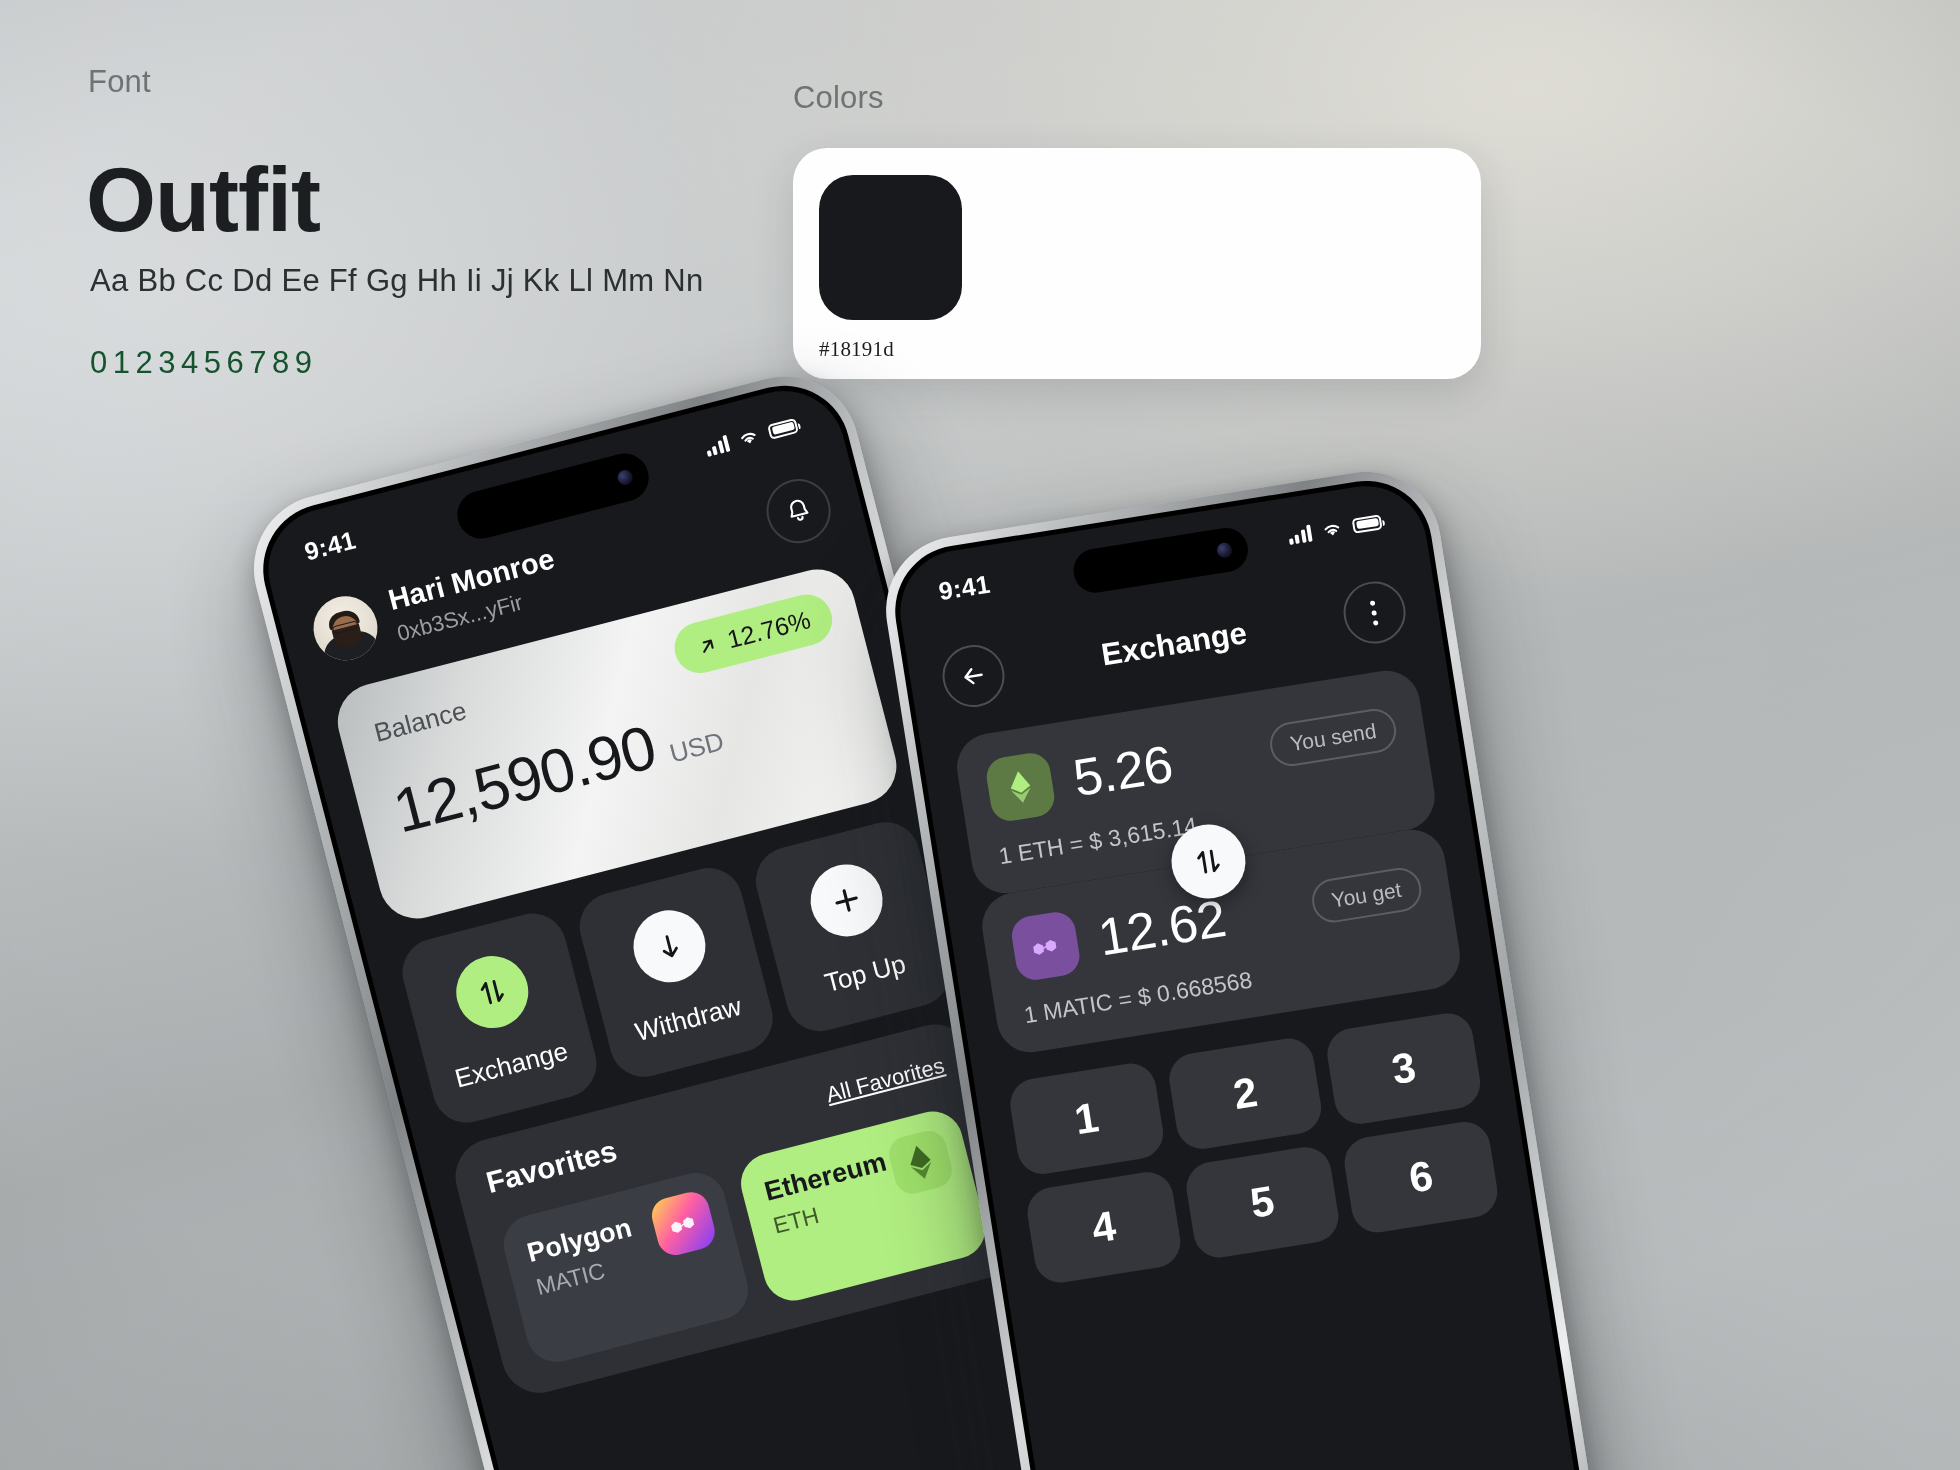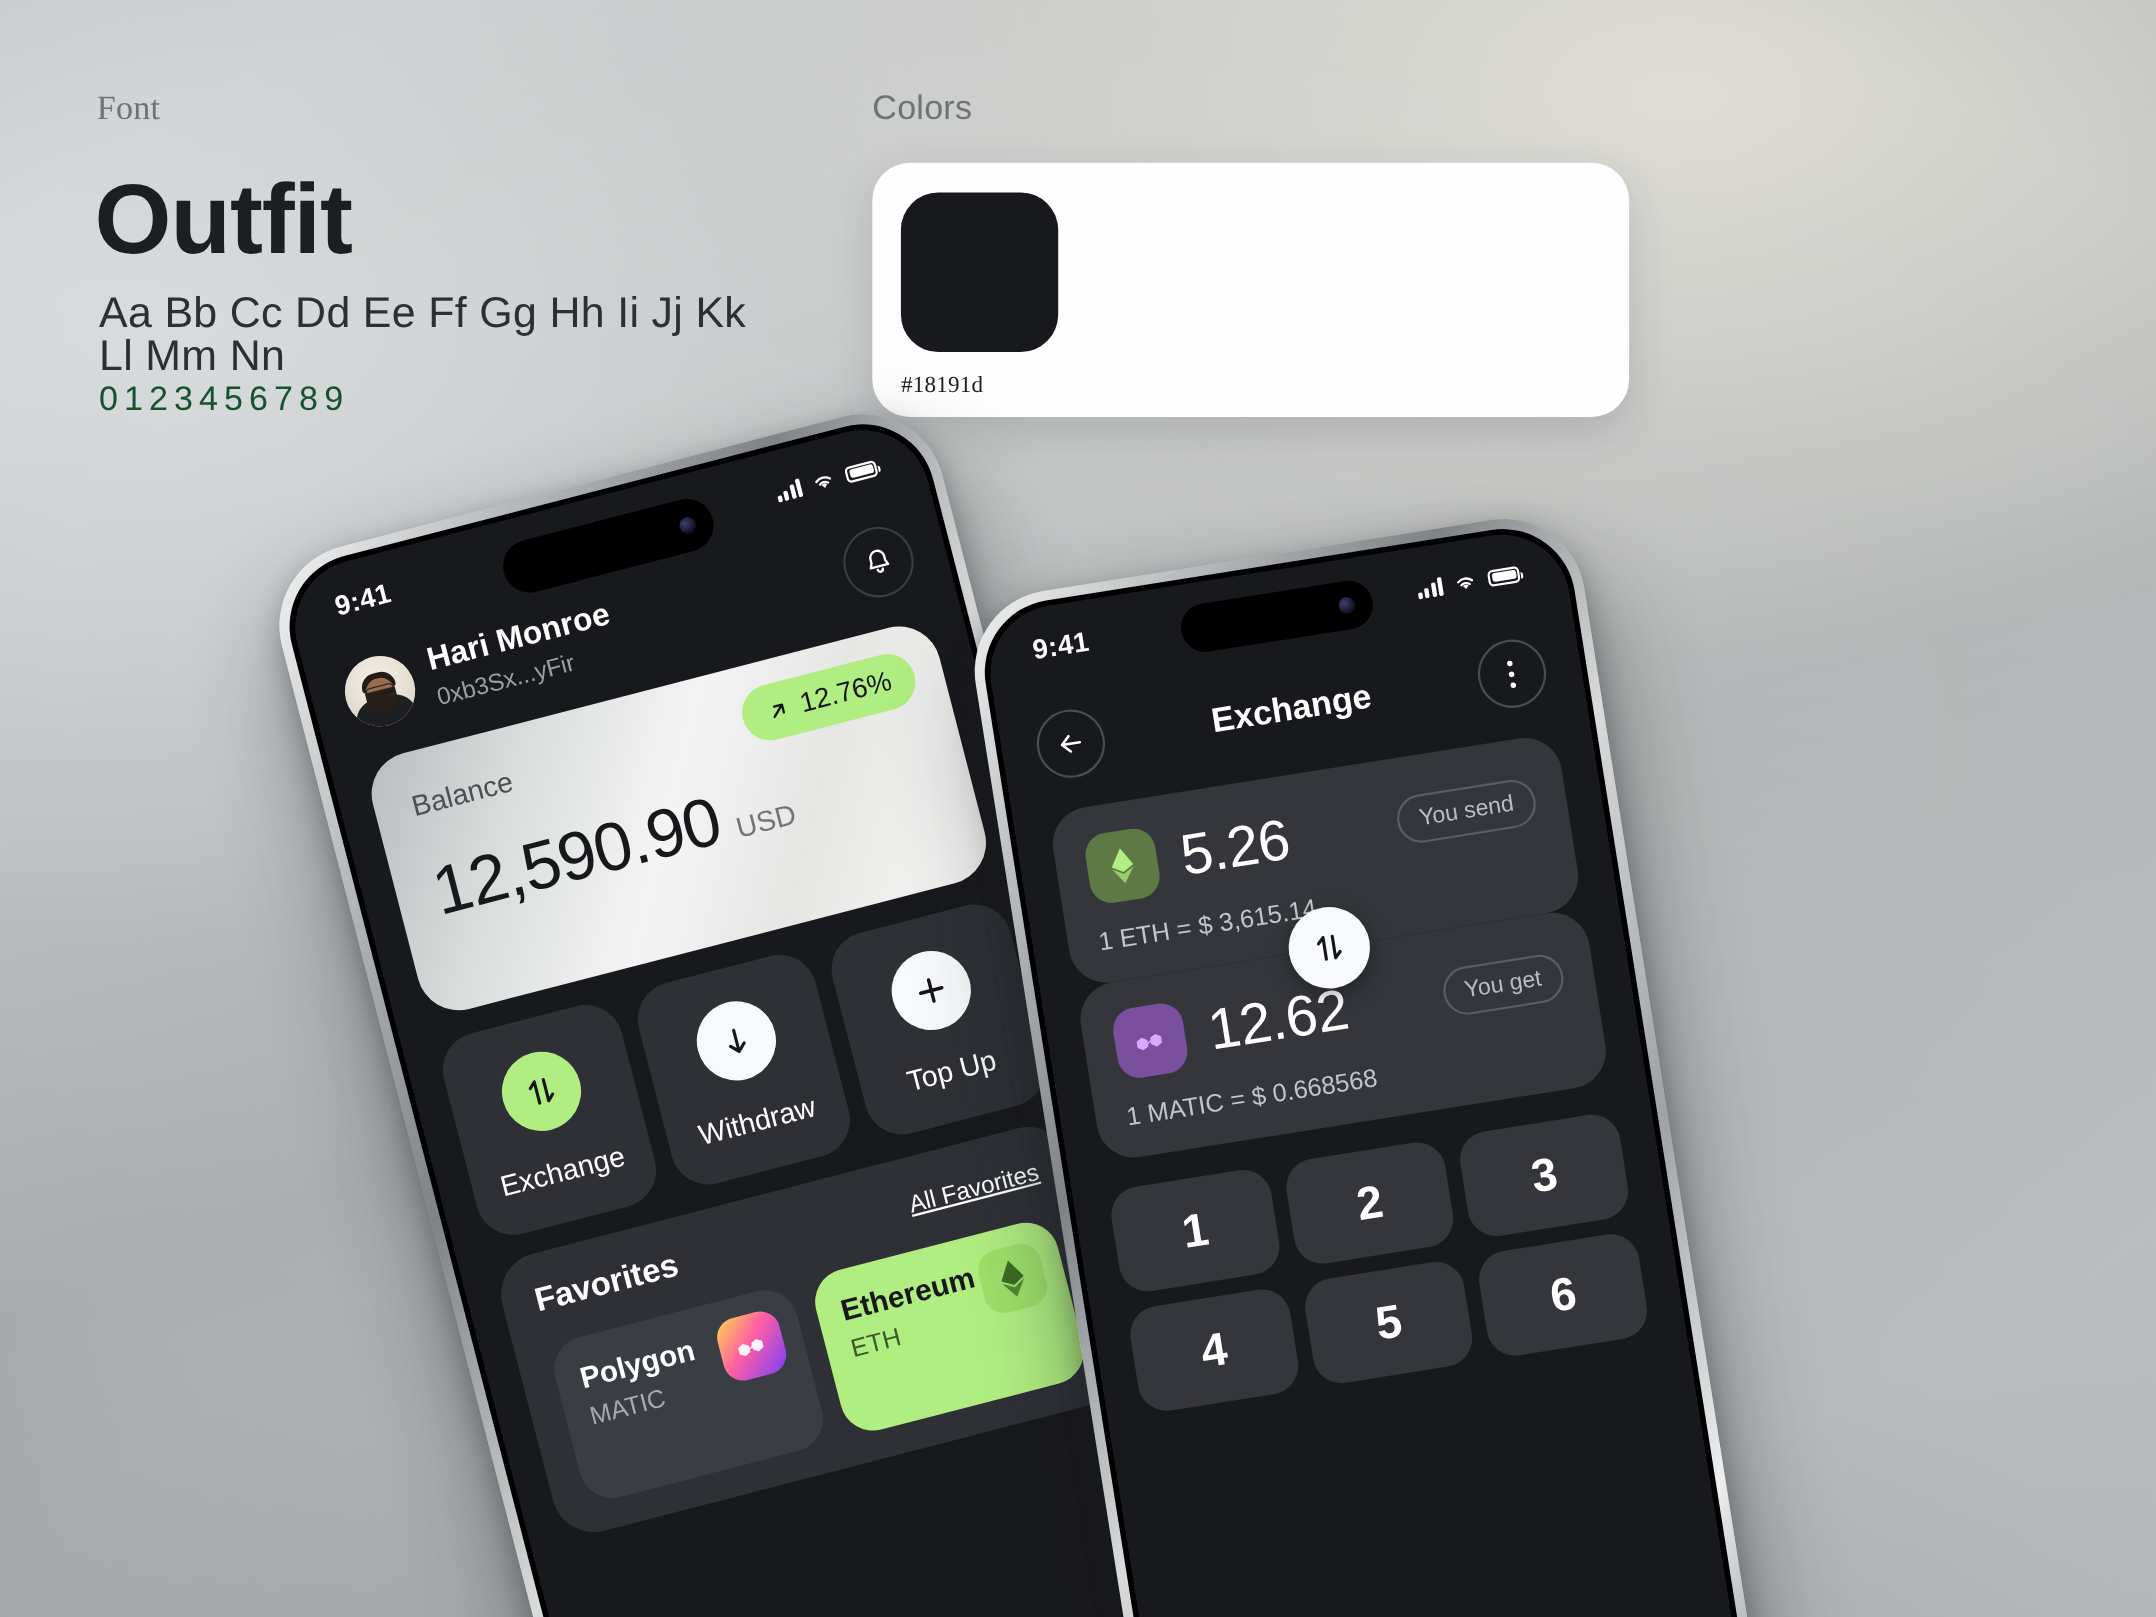--- a/index.html
+++ b/index.html
@@ -25,32 +25,32 @@
   }
 
   
   .sec-label {
     position: absolute;
     font-size: 31px;
     color: #6e7376;
     letter-spacing: .2px;
     font-weight: 400;
   }
-  #font-label { left: 88px; top: 80px; font-family: Liberation Serif, serif; }
+  #font-label { left: 88px; top: 64px; }
   #colors-label { left: 793px; top: 80px; }
 
   #font-name {
     position: absolute; left: 86px; top: 155px;
     font-size: 90px; font-weight: 700;
     color: #1c1e22; letter-spacing: -1px;
     line-height: 1;
   }
   #glyph-upper {
     position: absolute; left: 90px; top: 265px;
-    font-size: 39px; color: #2c3033; line-height: 1.0;
+    font-size: 31px; color: #2c3033; line-height: 1.0;
     letter-spacing: .3px; width: 620px;
   }
   #glyph-upper div { margin-bottom: 9px; }
   #digits {
     position: absolute; left: 90px; top: 345px;
     font-size: 31px; color: #14532d; letter-spacing: 5.5px;
   }
 
   
   #colors-card {

